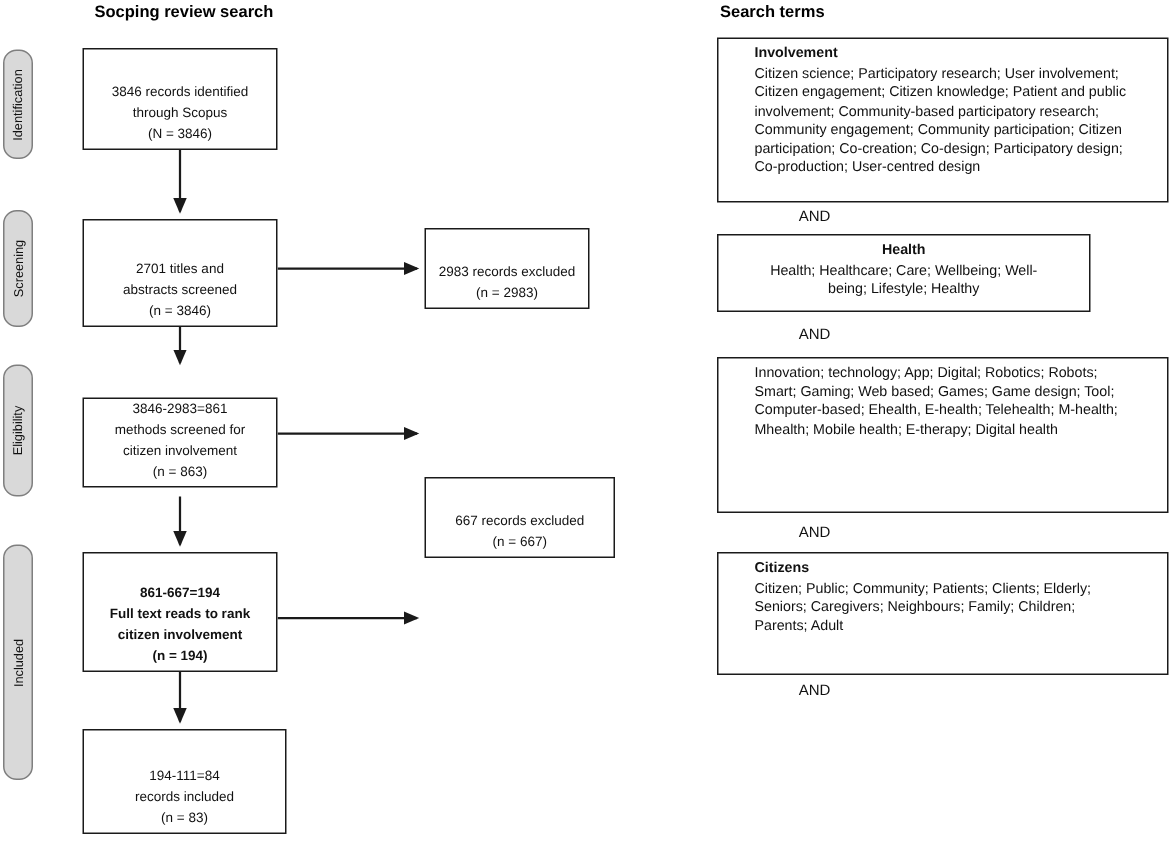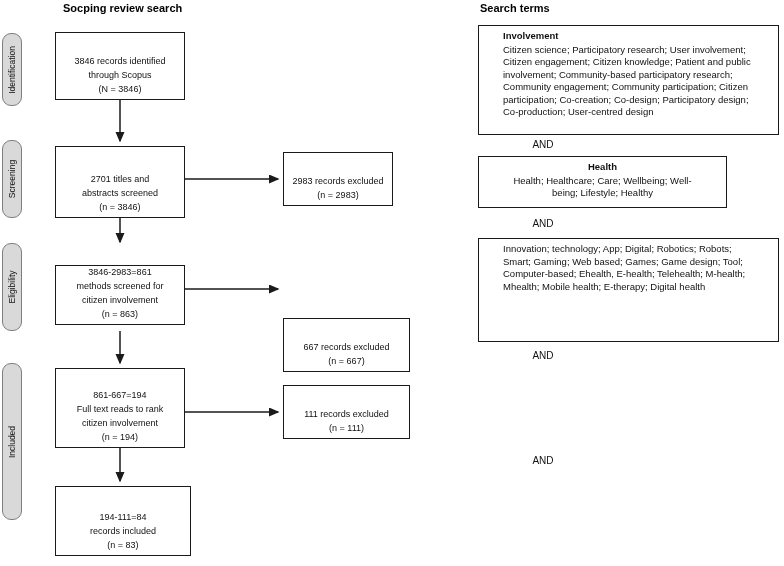--- a/index.html
+++ b/index.html
@@ -85,57 +85,57 @@
     <div class="txt">2701 titles and
 abstracts screened
 (n = 3846)</div>
   </div>
   <div class="fbox" style="left:55px; top:265px; width:130px; height:60px;">
     <div class="txt">3846-2983=861
 methods screened for
 citizen involvement
 (n = 863)</div>
   </div>
-  <div class="fbox" style="left:55px; top:368px; width:130px; height:80px;">
+  <div class="fbox" style="left:55px; top:368px; width:130px; height:80px;font-weight:bold;">
     <div class="txt">861-667=194
 Full text reads to rank
 citizen involvement
 (n = 194)</div>
   </div>
   <div class="fbox" style="left:55px; top:486px; width:136px; height:70px;">
     <div class="txt">194-111=84
 records included
 (n = 83)</div>
   </div>
 
   <div class="fbox" style="left:283px; top:152px; width:110px; height:54px;">
     <div class="txt">2983 records excluded
 (n = 2983)</div>
   </div>
   <div class="fbox" style="left:283px; top:278px; width:127px; height:54px;margin-top:40px;">
     <div class="txt">667 records excluded
 (n = 667)</div>
   </div>
-  <div class="fbox" style="left:283px; top:385px; width:127px; height:54px;">
-    <div class="txt">111 records excluded
-(n = 111)</div>
-  </div>
 
   <div class="sbox" style="left:478px; top:25px; width:301px; height:110px;">
     <div class="hdr">Involvement</div>
     <div class="trm">Citizen science; Participatory research; User involvement; Citizen engagement; Citizen knowledge; Patient and public involvement; Community-based participatory research; Community engagement; Community participation; Citizen participation; Co-creation; Co-design; Participatory design; Co-production; User-centred design</div>
   </div>
   <div class="and" style="top:139px;">AND</div>
 
   <div class="sbox" style="left:478px; top:156px; width:249px; height:52px;text-align:center;">
     <div class="hdr">Health</div>
     <div class="trm">Health; Healthcare; Care; Wellbeing; Well-being; Lifestyle; Healthy</div>
   </div>
   <div class="and" style="top:218px;">AND</div>
 
   <div class="sbox" style="left:478px; top:238px; width:301px; height:104px;">
     <div class="trm">Innovation; technology; App; Digital; Robotics; Robots; Smart; Gaming; Web based; Games; Game design; Tool; Computer-based; Ehealth, E-health; Telehealth; M-health; Mhealth; Mobile health; E-therapy; Digital health</div>
   </div>
   <div class="and" style="top:350px;">AND</div>
 
+  <div class="sbox" style="left:478px; top:368px; width:301px; height:82px;">
+    <div class="hdr">Citizens</div>
+    <div class="trm">Citizen; Public; Community; Patients; Clients; Elderly; Seniors; Caregivers; Neighbours; Family; Children; Parents; Adult</div>
+  </div>
   <div class="and" style="top:455px;">AND</div>
 
 </div>
 
 </body></html>

